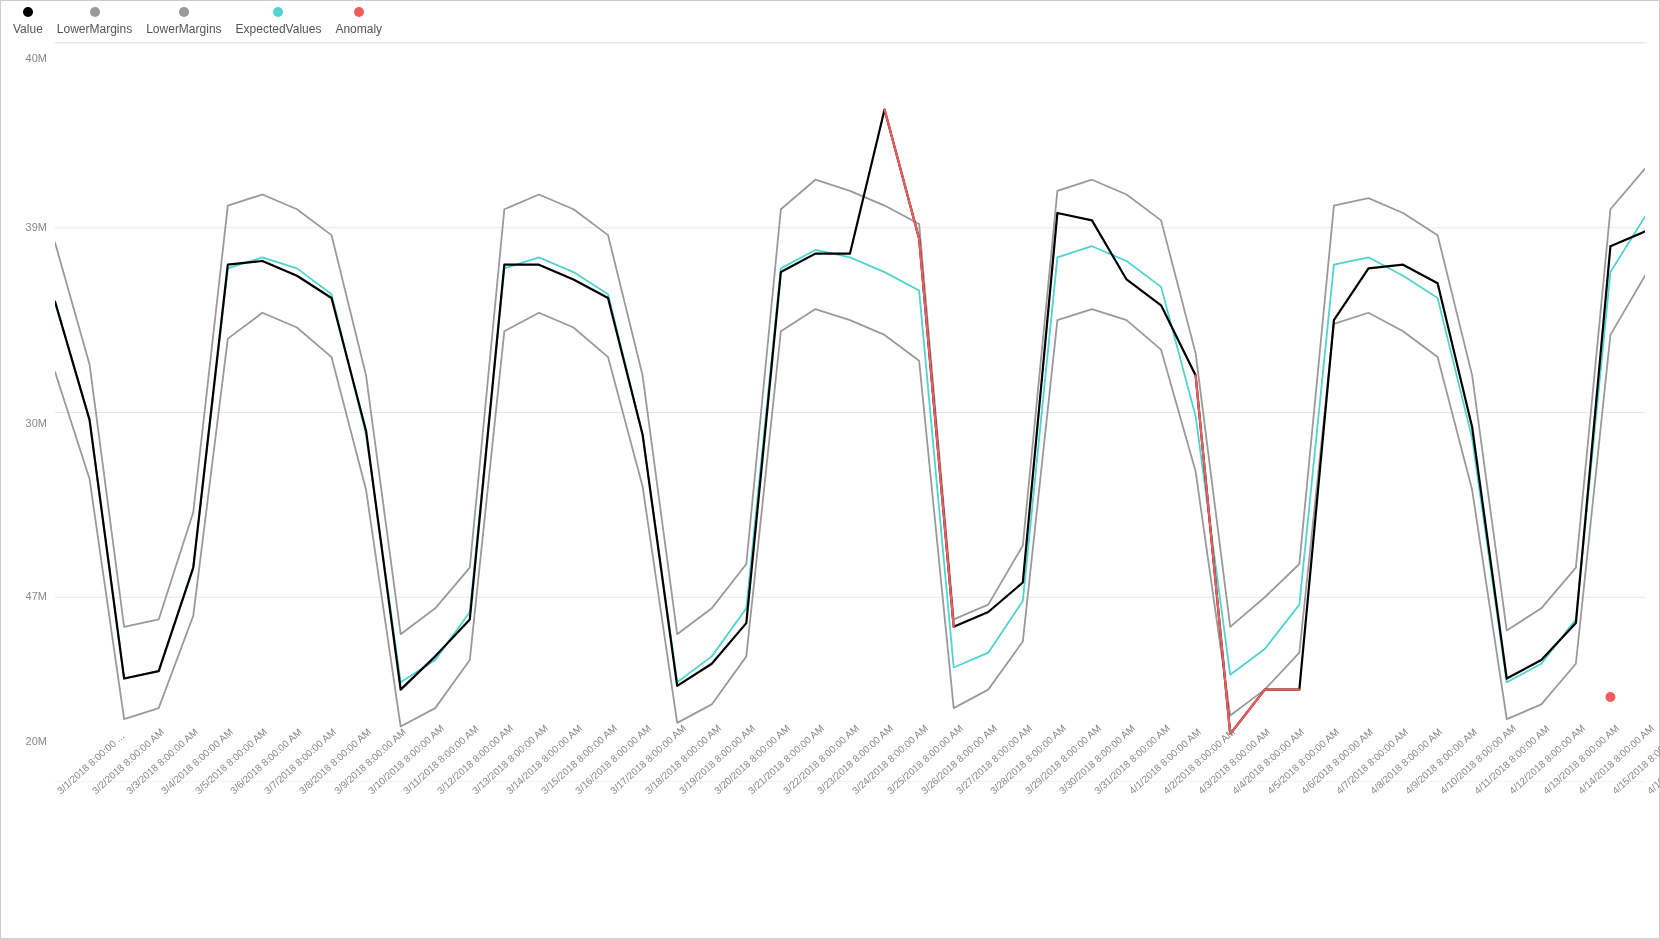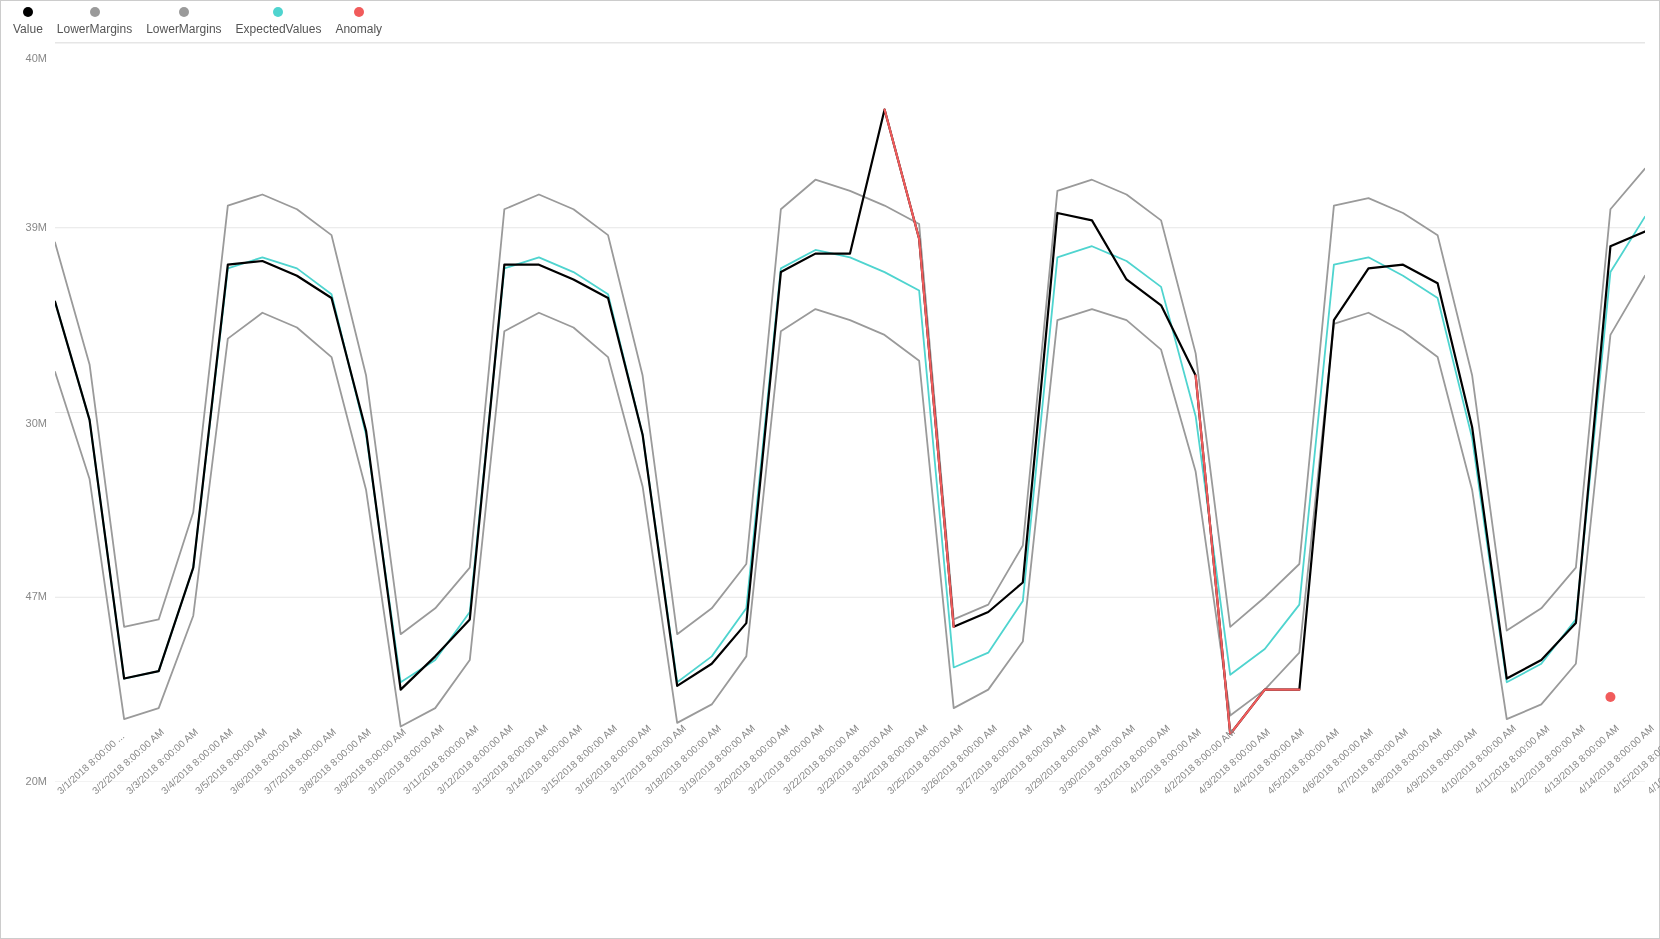--- a/index.html
+++ b/index.html
@@ -100,21 +100,21 @@
       <span>ExpectedValues</span>
     </div>
     <div class="legend-item">
       <span class="swatch" style="background:#f15b5b"></span>
       <span>Anomaly</span>
     </div>
   </div>
 
   <div class="plot-wrap">
     <div class="yaxis" id="yaxis">
-        <div class="ylabel" style="top: 739px;">20M</div>
+        <div class="ylabel" style="top: 699px;">20M</div>
         <div class="ylabel" style="top: 554.25px;">47M</div>
         <div class="ylabel" style="top: 364px; margin-top: 17px;">30M</div>
         <div class="ylabel" style="top: 184.75px;">39M</div>
         <div class="ylabel" style="top: 16px;">40M</div>
       </div>
     <div class="plot" id="plot">
       <svg id="svg" width="100%" height="100%" viewBox="0 0 1590 739">
           <g class="grid">
             <line x1="0" x2="1590" y1="739" y2="739"></line>
             <line x1="0" x2="1590" y1="554.25" y2="554.25"></line>

